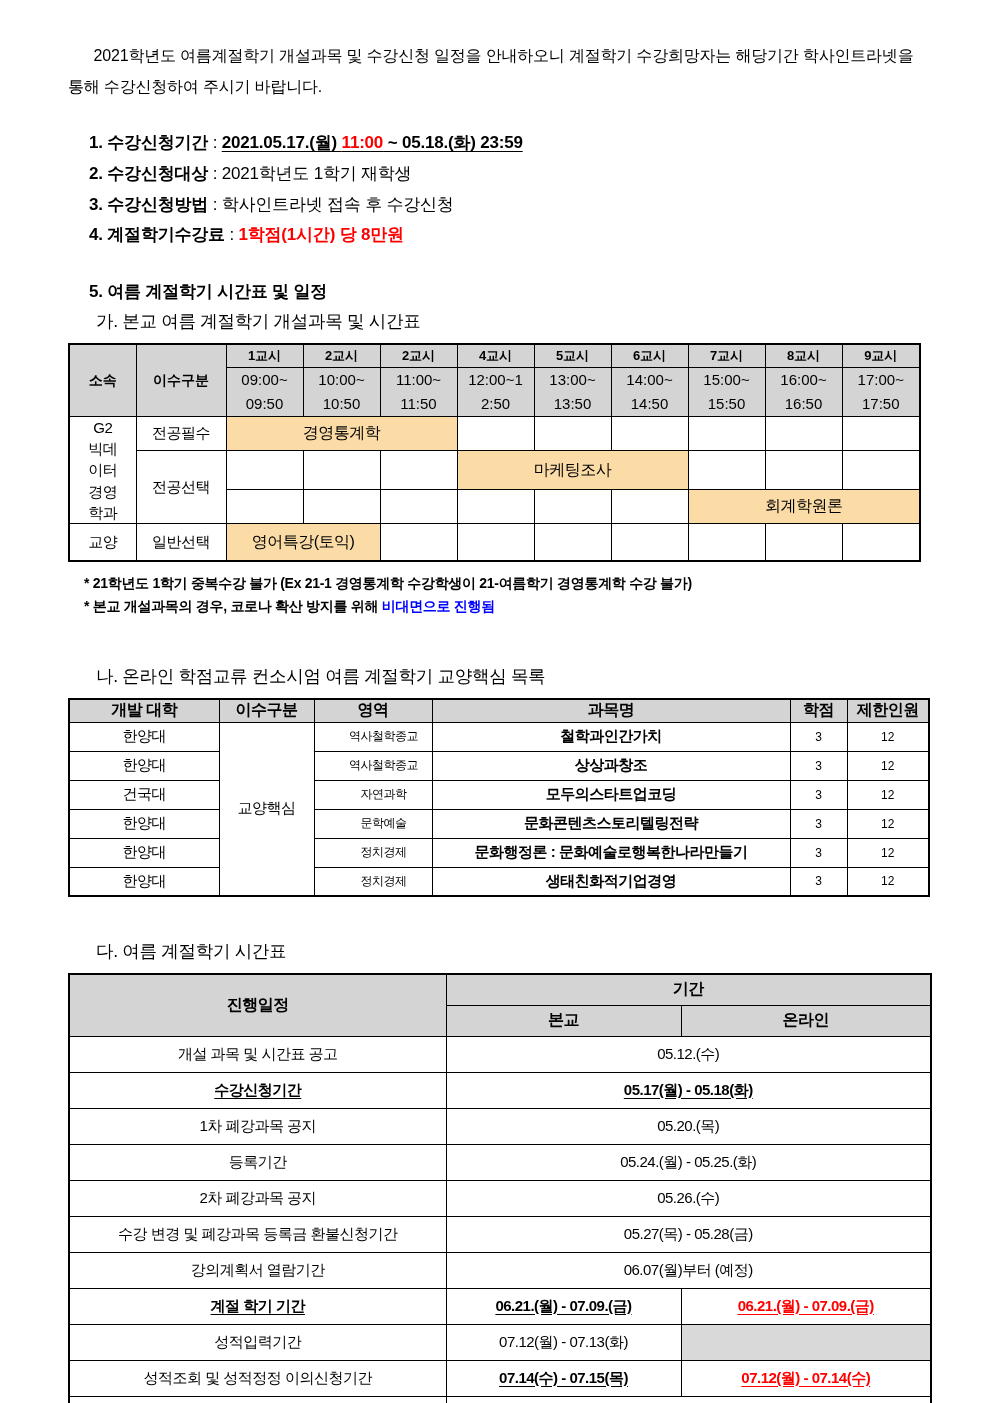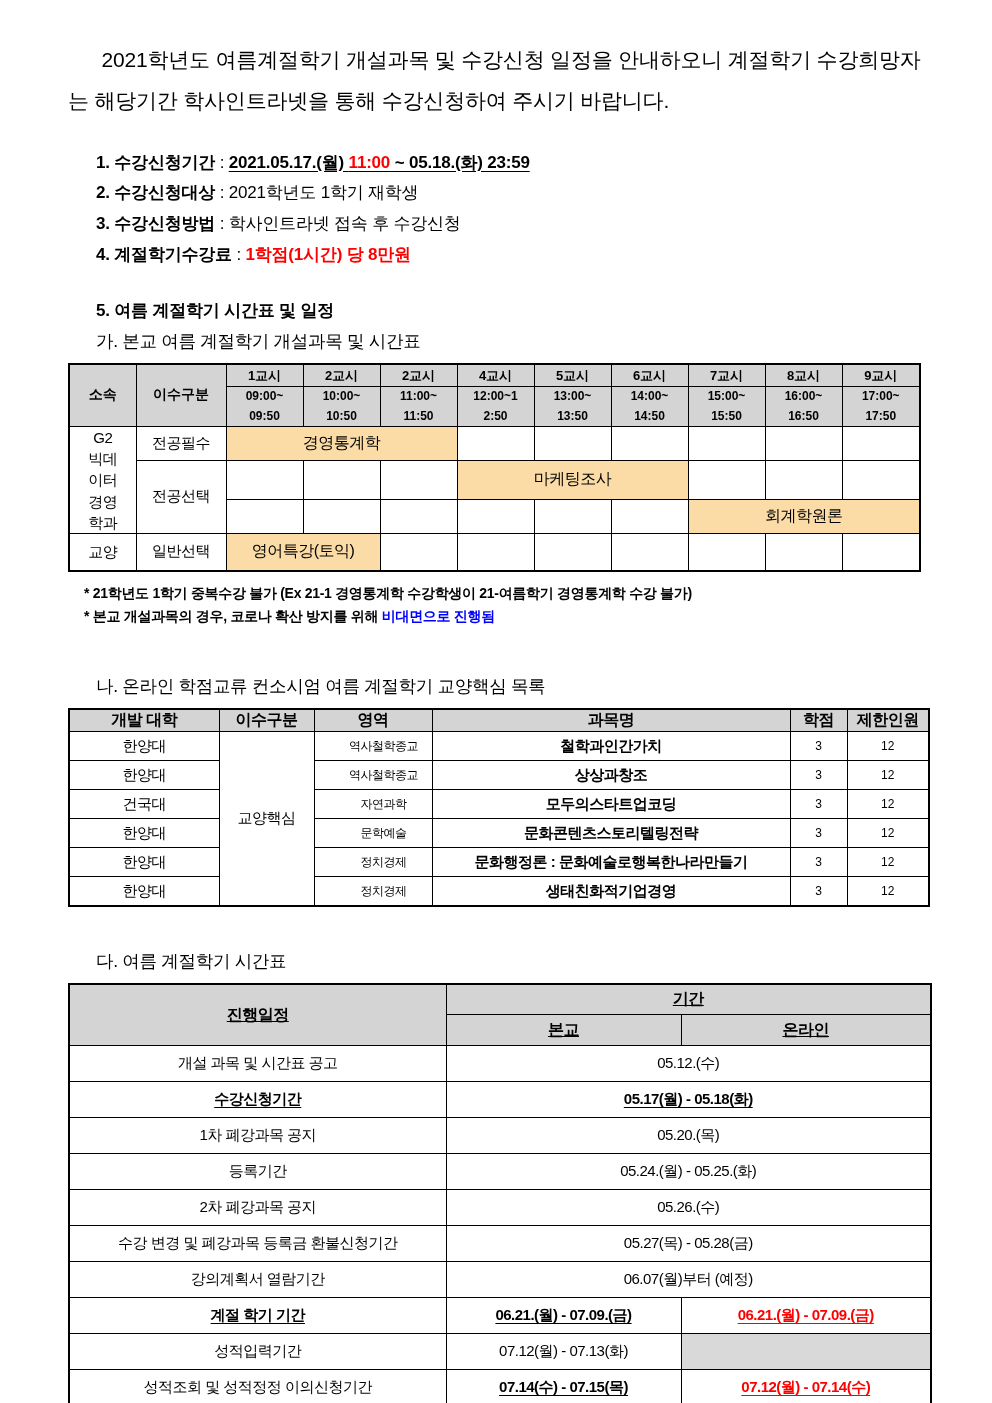--- a/index.html
+++ b/index.html
@@ -14,28 +14,28 @@
   body{
     width:992px;
     color:#000;
     font-family:"Liberation Sans","DejaVu Sans",sans-serif;
   }
   .page{padding:40px 60px 40px 68px;}
 
   
   .intro{
     margin:0 4px 26px 0;
-    font-size:21px;
+    font-size:16px;
     line-height:1.95;
     text-indent:1.6em;
     letter-spacing:-0.2px;
   }
 
   
-  .num-list{margin:0 0 0 28px;}
+  .num-list{margin:0 0 0 21px;}
   .num-item{font-size:17px;line-height:1.8;letter-spacing:-0.2px;}
   .num-item .no{font-weight:bold;}
   .num-item .label{font-weight:bold;}
   .u-bold{font-weight:bold;text-decoration:underline;text-underline-offset:3px;}
   .red-text{color:var(--red);}
   .red-bold{color:var(--red);font-weight:bold;}
   .item-5{margin-top:26px;}
 
   .sub-heading{
     margin:4px 0 10px 28px;
@@ -45,21 +45,21 @@
   .sub-heading.first{margin-top:2px;}
 
   
   table{border-collapse:collapse;table-layout:fixed;border:2px solid #000;}
   th,td{border:1px solid #000;text-align:center;vertical-align:middle;padding:0 2px;overflow:hidden;}
   th{background:var(--header-gray);font-weight:bold;text-align:center;}
 
   
   .tt{width:852px;margin:8px 0 10px 0;}
   .tt .p-name{height:23px;font-size:13px;}
-  .tt .p-time{height:39px;font-size:12px;font-weight:bold;white-space:pre-line;line-height:1.6;}
+  .tt .p-time{height:39px;font-size:15px;font-weight:normal;white-space:pre-line;line-height:1.6;}
   .tt .corner{font-size:14px;}
   .tt td{height:34px;font-size:16px;letter-spacing:-0.5px;}
   .tt .dept{font-size:15px;white-space:pre-line;line-height:1.42;}
   .tt .cat{font-size:15px;}
   .tt .last-row td{height:37px;}
   .orange{background:var(--highlight-orange);}
 
   
   .footnotes{margin:10px 0 46px 16px;}
   .footnote{font-size:14px;font-weight:bold;line-height:1.65;letter-spacing:-0.3px;}
@@ -70,21 +70,21 @@
   .courses th{height:23px;font-size:16px;letter-spacing:-0.5px;}
   .courses td{height:29px;}
   .c-univ{font-size:15px;letter-spacing:-0.5px;}
   .c-cat{font-size:15px;letter-spacing:-0.5px;}
   .c-area{font-size:12px;letter-spacing:-0.5px;padding-left:23px;}
   .c-name{font-size:15px;font-weight:bold;letter-spacing:-0.5px;}
   .c-num{font-size:12px;}
 
   
   .schedule{width:862px;margin:10px 0 0 0;}
-  .schedule th{height:31px;font-size:16px;letter-spacing:-0.5px;text-decoration:underline;}
+  .schedule th{height:31px;font-size:16px;letter-spacing:-0.5px;}
   .schedule td{height:36px;font-size:15px;letter-spacing:-0.5px;}
   .emph{font-weight:bold;text-decoration:underline;text-underline-offset:3px;}
   .red-emph{color:var(--red);font-weight:bold;text-decoration:underline;text-underline-offset:3px;}
   .gray-bg{background:var(--cell-gray);}
 </style>
 </head>
 <body>
 
 <div class="page">
 

